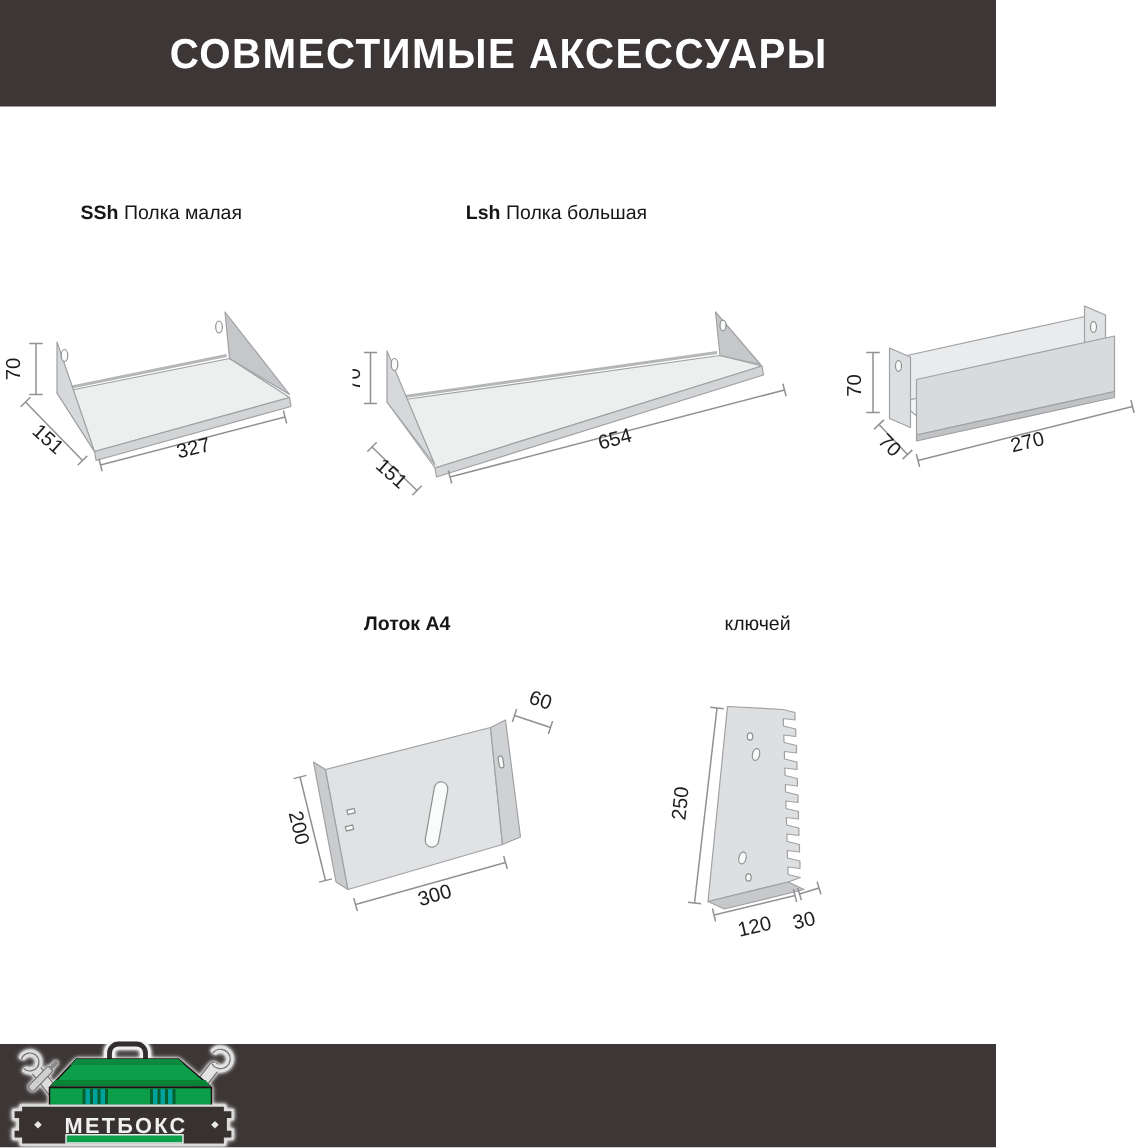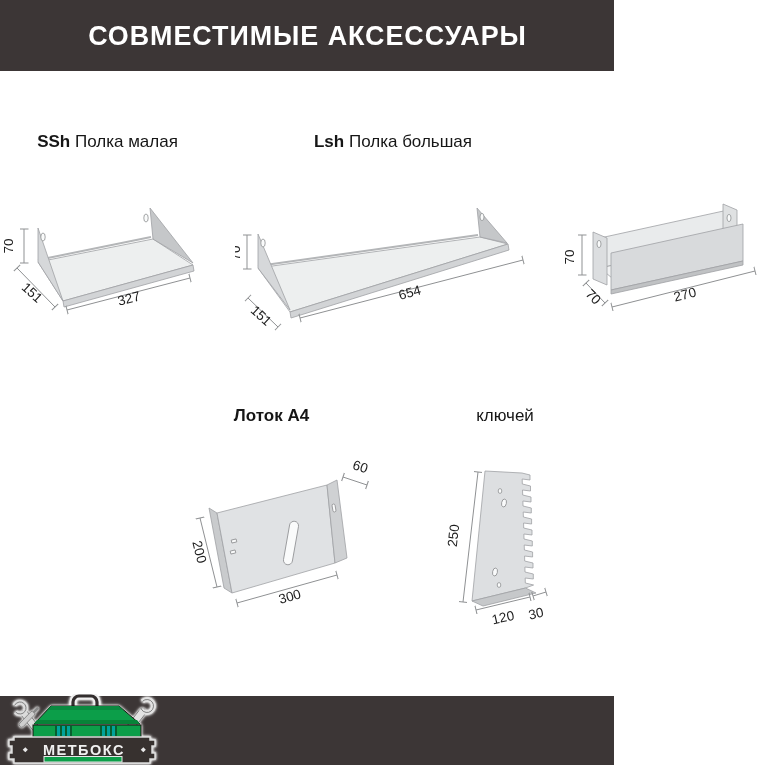--- a/index.html
+++ b/index.html
@@ -1,44 +1,44 @@
 <!DOCTYPE html>
 <html><head>
 <meta charset="utf-8">
 <style>
   html,body{margin:0;padding:0;}
   body{width:765px;height:765px;position:relative;background:#ffffff;
        font-family:"Liberation Sans",sans-serif;overflow:hidden;}
-  .bar{position:absolute;left:0;width:614px;background:#3c3636;}
+  .bar{position:absolute;left:0;width:664px;background:#3c3636;}
   #headerBar{top:0;height:71px;display:flex;align-items:center;justify-content:center;}
   #headerBar h1{margin:0;color:#fff;font-size:28px;font-weight:bold;letter-spacing:1px;
                 transform:scaleX(.96);white-space:nowrap;}
   #footerBar{top:696px;height:69px;}
-  .ptitle{position:absolute;font-size:17px;color:#161616;text-align:center;line-height:21px;}
+  .ptitle{position:absolute;font-size:13px;color:#161616;text-align:center;line-height:21px;}
   .ptitle b{font-weight:bold;}
   .draw{position:absolute;}
   .dim{font-size:13.5px;fill:#1d1d1d;}
   .dl{stroke:#8f9193;stroke-width:1;fill:none;}
   .part{stroke:#9fa1a4;stroke-width:.8;stroke-linejoin:round;}
   .hole{fill:#fafbfb;stroke:#8d8f91;stroke-width:.8;}
   .logo{position:absolute;left:4px;top:694px;
         filter:drop-shadow(0 0 1px #fff) drop-shadow(0 0 1.5px rgba(255,255,255,.85));}
 </style>
 </head>
 <body>
 
 <div class="bar" id="headerBar">
   <h1>СОВМЕСТИМЫЕ АКСЕССУАРЫ</h1>
 </div>
 
 <div class="ptitle" style="left:0;top:131px;width:215px;">
   <b>SSh</b>
   <span>Полка малая</span>
 </div>
-<div class="ptitle" style="left:248px;top:131px;width:290px;">
+<div class="ptitle" style="left:226px;top:131px;width:290px;">
   <b>Lsh</b>
   <span>Полка большая</span>
 </div>
 <div class="ptitle" style="left:575px;top:131px;width:180px;">
 </div>
 <div class="ptitle" style="left:164px;top:405px;width:215px;">
   <b>Лоток А4</b>
 </div>
 <div class="ptitle" style="left:410px;top:405px;width:190px;">
   <div>ключей</div>

